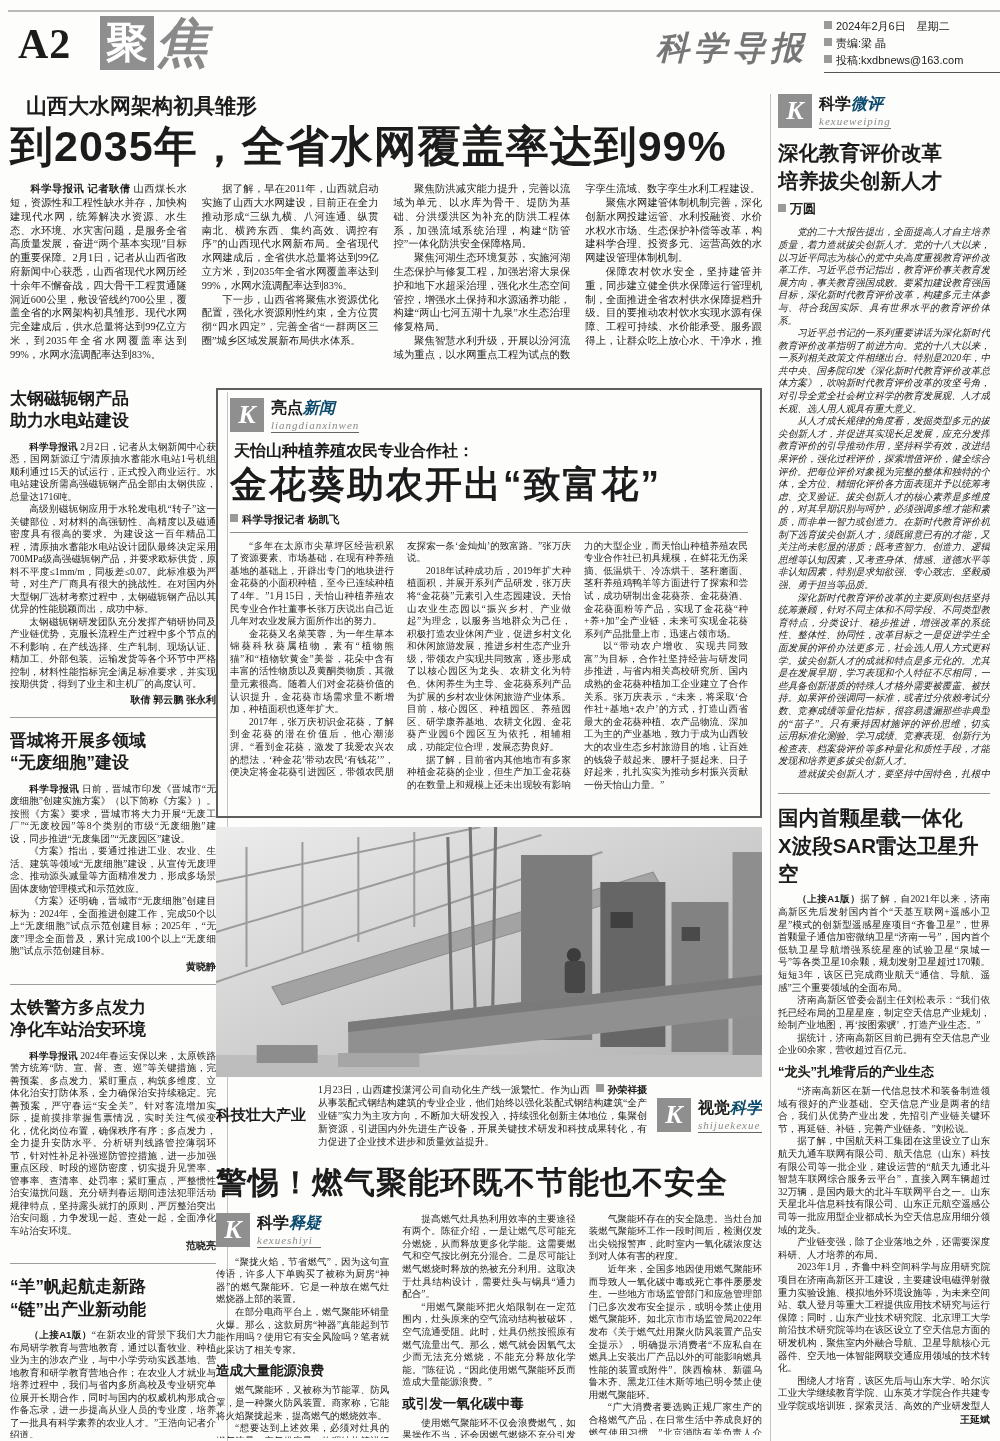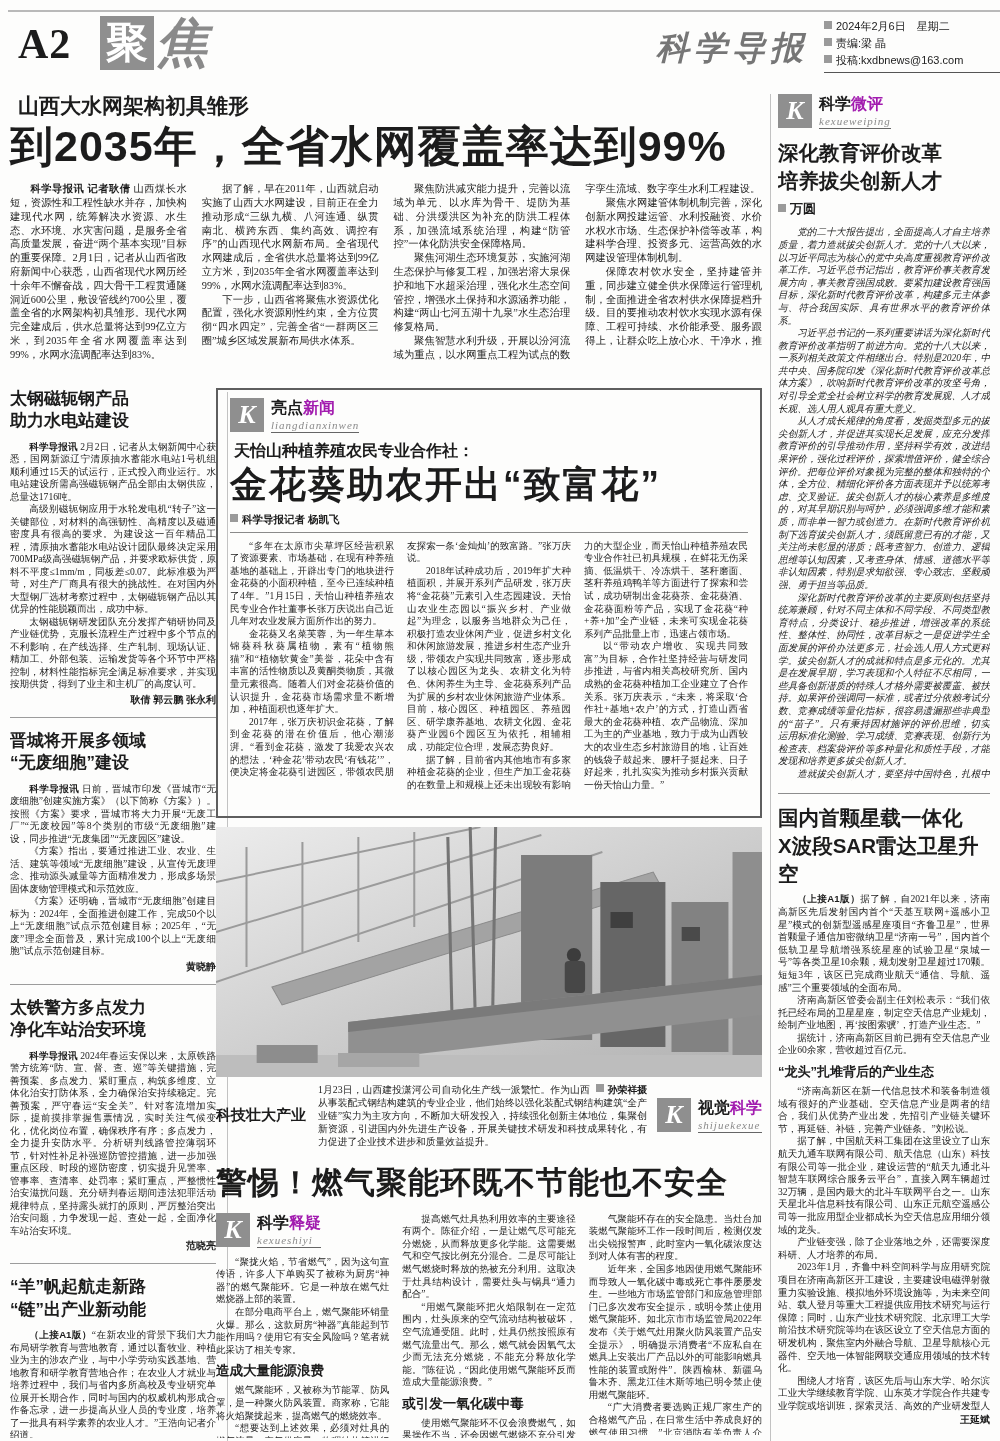--- a/index.html
+++ b/index.html
@@ -19,40 +19,40 @@
   .pubinfo{position:absolute;right:10px;top:18px;width:212px;font-size:11px;line-height:17px;color:#222;}
   .pubinfo .row{white-space:nowrap;}
   .pubinfo .row:last-child{border-bottom:1px solid #555;padding-bottom:3px;}
   .sq{display:inline-block;width:8px;height:8px;background:#9a9a9a;margin-right:4px;vertical-align:1px;}
   
   .vr{position:absolute;width:0;border-left:1px solid #c2c2c2;}
   .vr1{left:227px;top:392px;height:1049px;}
   .vr2{left:770px;top:94px;height:1347px;}
   
   .main-art{position:absolute;left:10px;top:92px;width:752px;}
-  .m-kicker{font-size:21px;font-weight:bold;margin:0 8px 2px;}
+  .m-kicker{font-size:21px;font-weight:bold;margin:0 16px 2px;}
   .m-headline{font-size:43px;font-weight:bold;letter-spacing:1px;line-height:1.12;margin:2px 0 12px;}
   .m-cols{column-count:4;column-gap:15px;height:190px;overflow:hidden;}
   .t{margin:0;font-size:10.3px;line-height:13.8px;text-align:justify;text-indent:2em;}
   .t b{font-family:"Liberation Sans","DejaVu Sans",sans-serif;}
   
   .lower{position:absolute;left:10px;top:388px;width:752px;display:flex;}
   .leftcol{width:206px;height:1050px;overflow:hidden;}
   .lc-title{font-size:17px;font-weight:bold;line-height:1.32;margin:0 0 8px;}
   .leftcol .t{font-size:9.6px;line-height:12.5px;}
   .by{text-align:right;font-weight:bold;font-size:10px;margin-top:2px;}
   .ldiv{border-top:1px solid #9c9c9c;margin:10px 0 12px;}
   .midcol{flex:1;height:1050px;overflow:hidden;min-width:0;}
   
   .badge{display:flex;align-items:flex-start;gap:7px;}
   .badge-k{width:34px;height:34px;background:#8f8f8f;color:#fff;font-size:26px;font-weight:bold;
            font-style:italic;display:flex;align-items:center;justify-content:center;flex:none;}
   .badge-txt{border-bottom:1px solid #666;padding-bottom:1px;}
   .badge-line1{font-size:16px;font-weight:bold;white-space:nowrap;}
-  .badge-line1 .scripty{color:#a21caf;}
+  .badge-line1 .scripty{font-style:italic;color:#0c4a6e;}
   .badge-pinyin{font-size:11px;color:#8a8a8a;font-style:italic;letter-spacing:1px;}
   
   .hl-box{border:2px solid #5e5e5e;padding:8px 12px 10px;}
   .hl-kicker{font-size:16px;font-weight:bold;margin:8px 4px 2px;}
   .hl-headline{font-size:37px;font-weight:bold;letter-spacing:2px;line-height:1.15;margin:0 0 6px;}
   .hl-by{font-size:10.5px;font-weight:bold;border-bottom:1px solid #8a8a8a;padding-bottom:5px;margin-bottom:7px;
          font-family:"Liberation Sans","DejaVu Sans",sans-serif;}
   .hl-cols{column-count:3;column-gap:13px;height:266px;overflow:hidden;}
   .hl-cols .t{font-size:9.5px;line-height:12.6px;}
   

